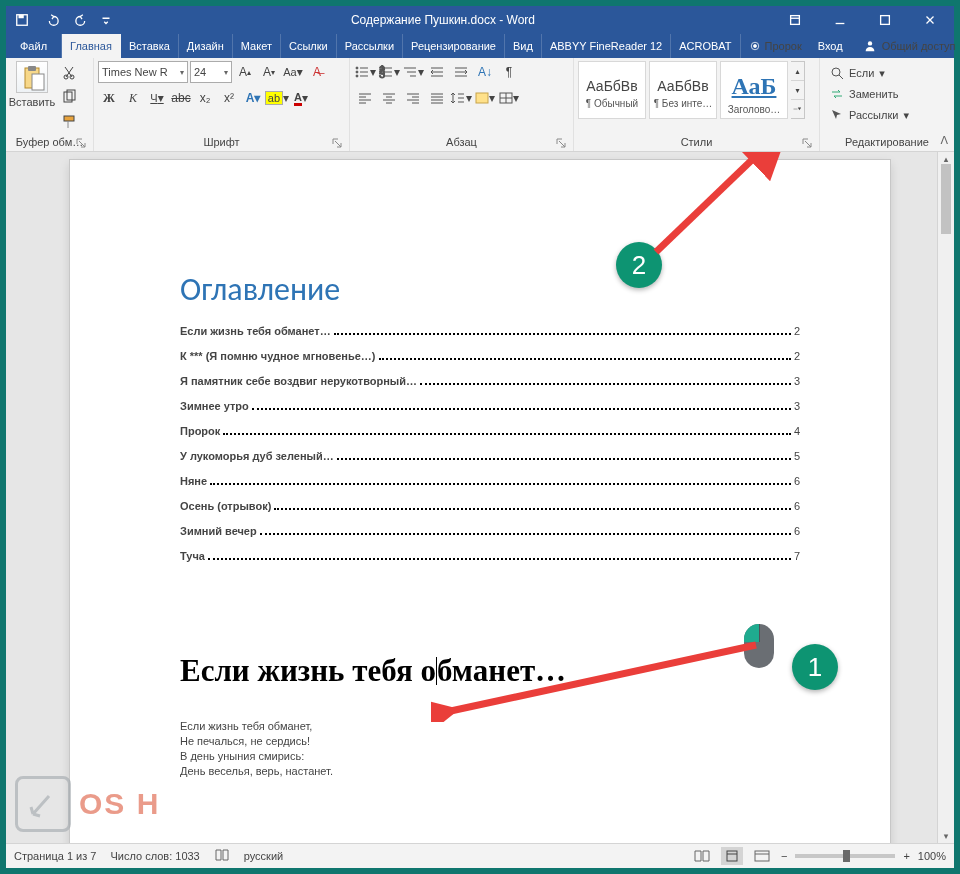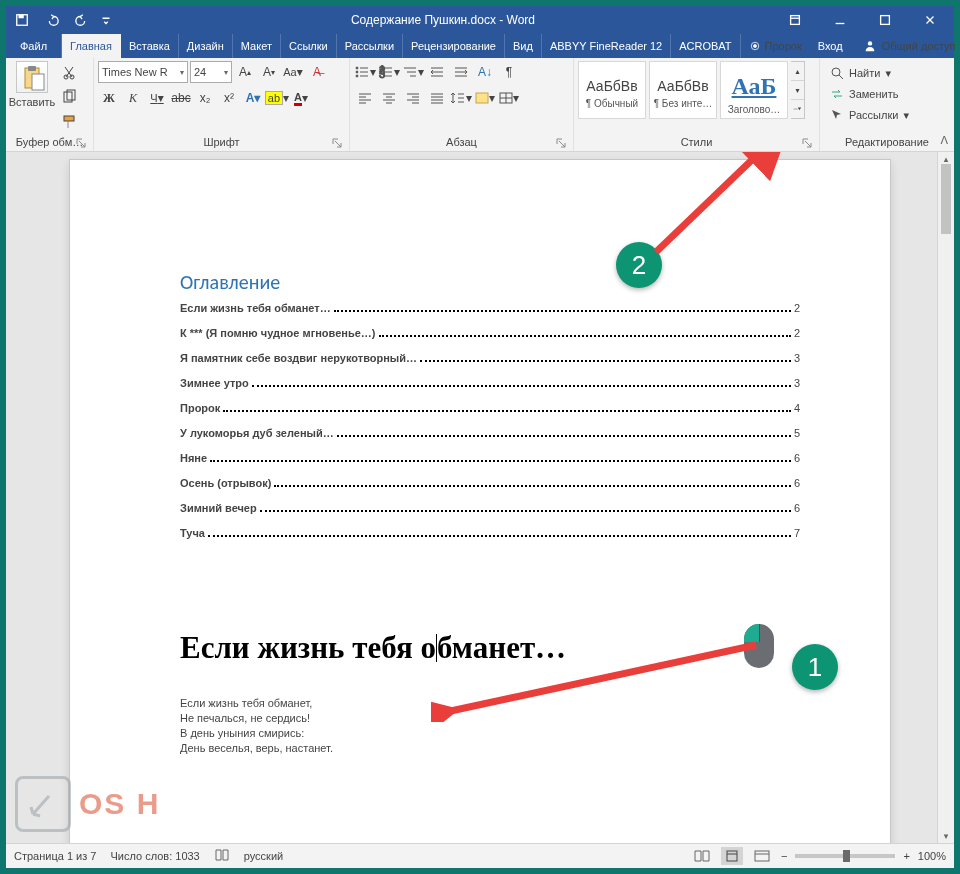--- a/index.html
+++ b/index.html
@@ -43,21 +43,21 @@
 .style-tile{width:68px;height:58px;border:1px solid #d8d8d8;background:#fff;display:flex;flex-direction:column;align-items:center;justify-content:center;padding:2px;}
 .style-tile .prev{font-size:14px;margin-top:6px;}
 .style-tile .nm{font-size:10px;color:#555;margin-top:4px;white-space:nowrap;overflow:hidden;max-width:100%;}
 .stylebtns{display:flex;flex-direction:column;width:14px;border:1px solid #c7c7c7;border-left:none;}
 .stylebtns div{flex:1;display:flex;align-items:center;justify-content:center;font-size:8px;border-bottom:1px solid #d4d4d4;}
 .editcol{display:flex;flex-direction:column;gap:1px;padding:2px;}
 .edititem{display:flex;align-items:center;gap:5px;height:20px;padding:0 4px;white-space:nowrap;}
 
 .docarea{flex:1;background:#e6e6e6;overflow:auto;display:flex;justify-content:center;padding:8px 18px 0 18px;position:relative;}
 .page{width:820px;min-height:1000px;background:#fff;box-shadow:0 0 0 1px #c7c7c7,0 4px 10px rgba(0,0,0,.15);padding:110px 90px 40px 110px;position:relative;}
-.toc-title{font-family:Calibri,sans-serif;font-size:20px;color:#2e74b5;font-weight:400;margin-bottom:8px;}
+.toc-title{font-family:Calibri,sans-serif;font-size:32px;color:#2e74b5;font-weight:400;margin-bottom:16px;}
 .toc-row{display:flex;align-items:baseline;font-family:"Times New Roman",serif;font-size:16px;font-weight:bold;color:#000;margin-bottom:12px;}
 .toc-row .t{white-space:nowrap;}
 .toc-row .dots{flex:1;border-bottom:2px dotted #000;margin:0 3px 3px 3px;}
 .toc-row .pg{white-space:nowrap;font-weight:normal;}
 .heading1{font-family:"Times New Roman",serif;font-size:31px;font-weight:bold;color:#000;margin-top:90px;margin-bottom:30px;}
 .poem{font-family:Arial,sans-serif;font-size:15px;color:#000;line-height:1.35;}
 .cursor{display:inline-block;width:0;border-left:1px solid #000;height:28px;vertical-align:-4px;}
 
 .callout{position:absolute;width:46px;height:46px;border-radius:50%;background:#0d9472;color:#fff;display:flex;align-items:center;justify-content:center;font-size:26px;font-weight:400;box-shadow:0 2px 5px rgba(0,0,0,.3);}
 .arrow{position:absolute;}
@@ -329,21 +329,21 @@
             <path d="M2 2h5M2 2v5M4 4l6 6M10 6v4h-4" stroke="#8a8a8a" fill="none"></path>
           </svg></div>
   </div>
 
   <div class="group" style="flex:1;border-right:none;">
    <div class="body">
     <div class="editcol">
      <div class="edititem"><svg width="14" height="14" viewBox="0 0 14 14" fill="none" stroke="#555">
                 <circle cx="6" cy="6" r="4"></circle>
                 <path d="M9 9l4 4"></path>
-              </svg><span>Найти</span> ▾</div>
+              </svg><span>Если</span> ▾</div>
      <div class="edititem">
               <svg width="14" height="14" viewBox="0 0 14 14" fill="none" stroke="#3a7">
                 <path d="M2 5h8l-2-2M12 9H4l2 2"></path>
               </svg>
               <span>Заменить</span>
             </div>
      <div class="edititem"><svg width="14" height="14" viewBox="0 0 14 14" fill="#555">
                 <path d="M2 2l9 4-4 1-1 4z"></path>
               </svg><span>Рассылки</span> ▾</div>
     </div>

